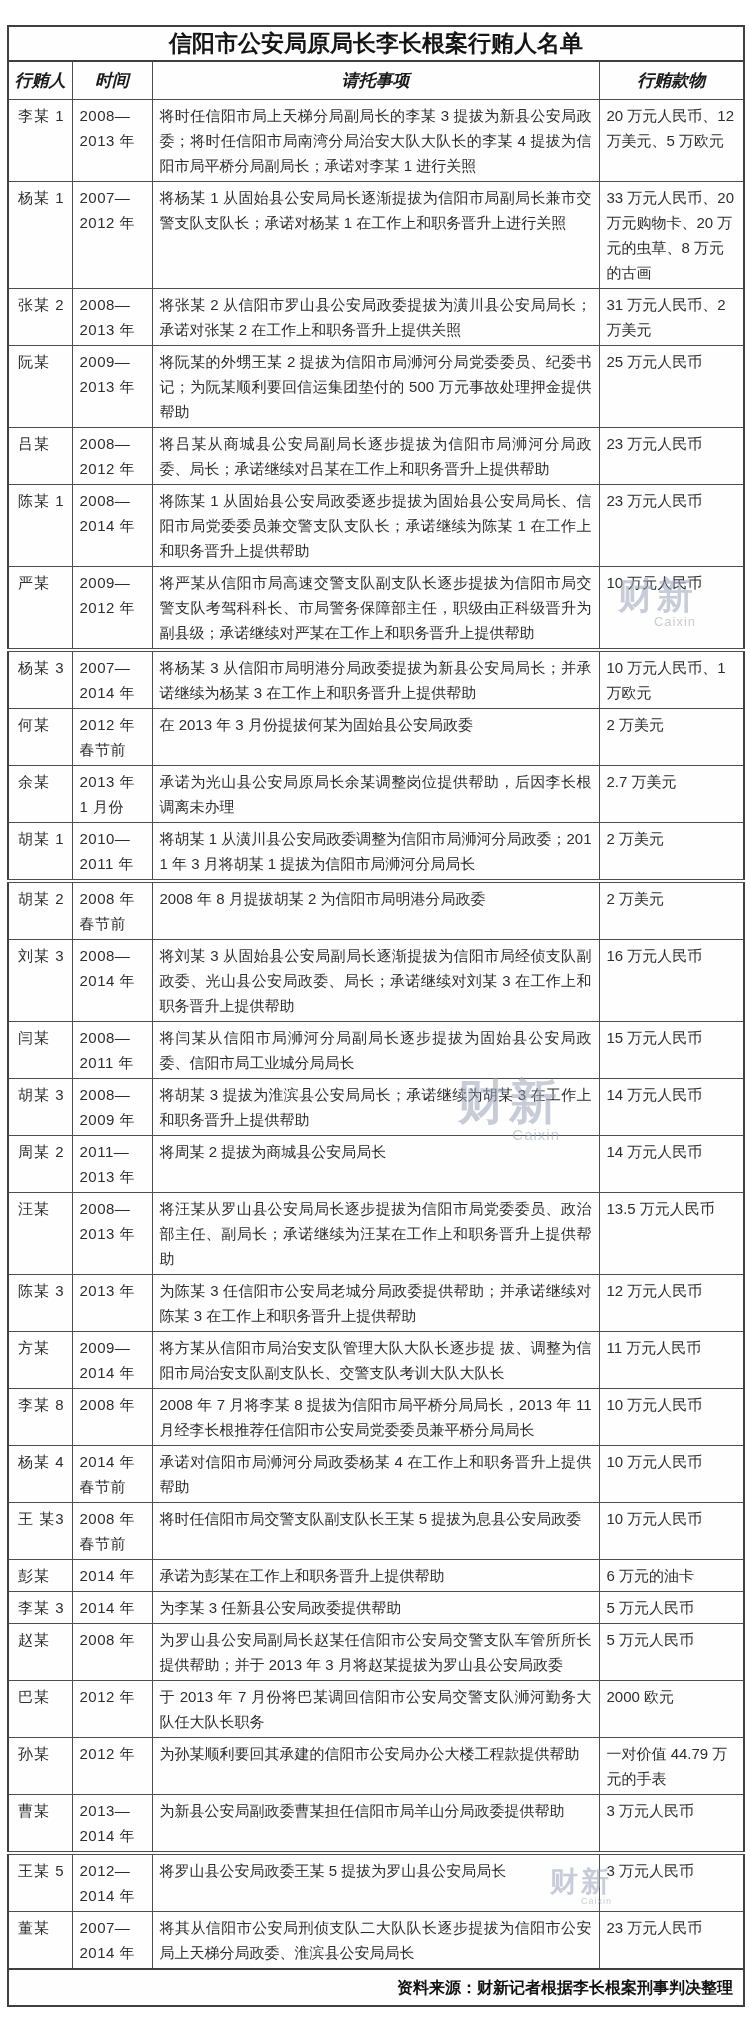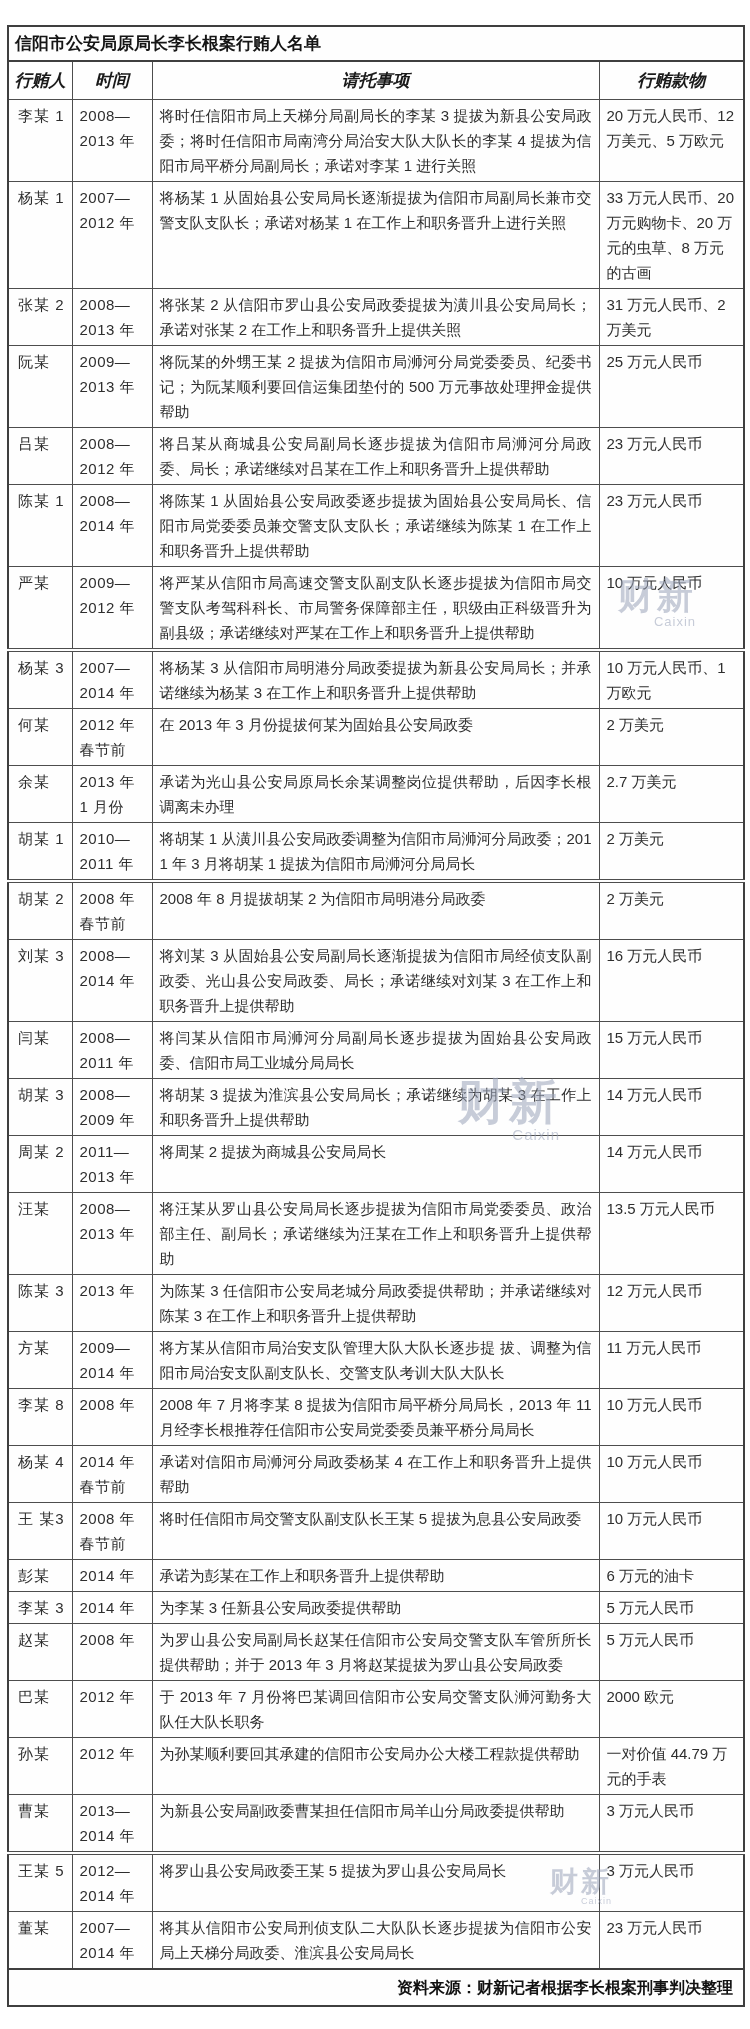--- a/index.html
+++ b/index.html
@@ -28,23 +28,23 @@
   th, td {
     border: 1px solid #4d4d4d;
     vertical-align: top;
     font-size: 15px;
     line-height: 25px;
     padding: 3px 7px;
     word-break: break-all;
   }
   tr.title-row td {
     border: 2px solid #3f3f3f;
-    text-align: left;
+    text-align: center;
     font-weight: bold;
-    font-size: 17px;
+    font-size: 23px;
     color: #151515;
     padding: 4px 6px;
     word-break: keep-all;
   }
   tr.header-row th {
     text-align: center;
     font-weight: bold;
     font-size: 17px;
     color: #1a1a1a;
     padding: 6px 4px;

